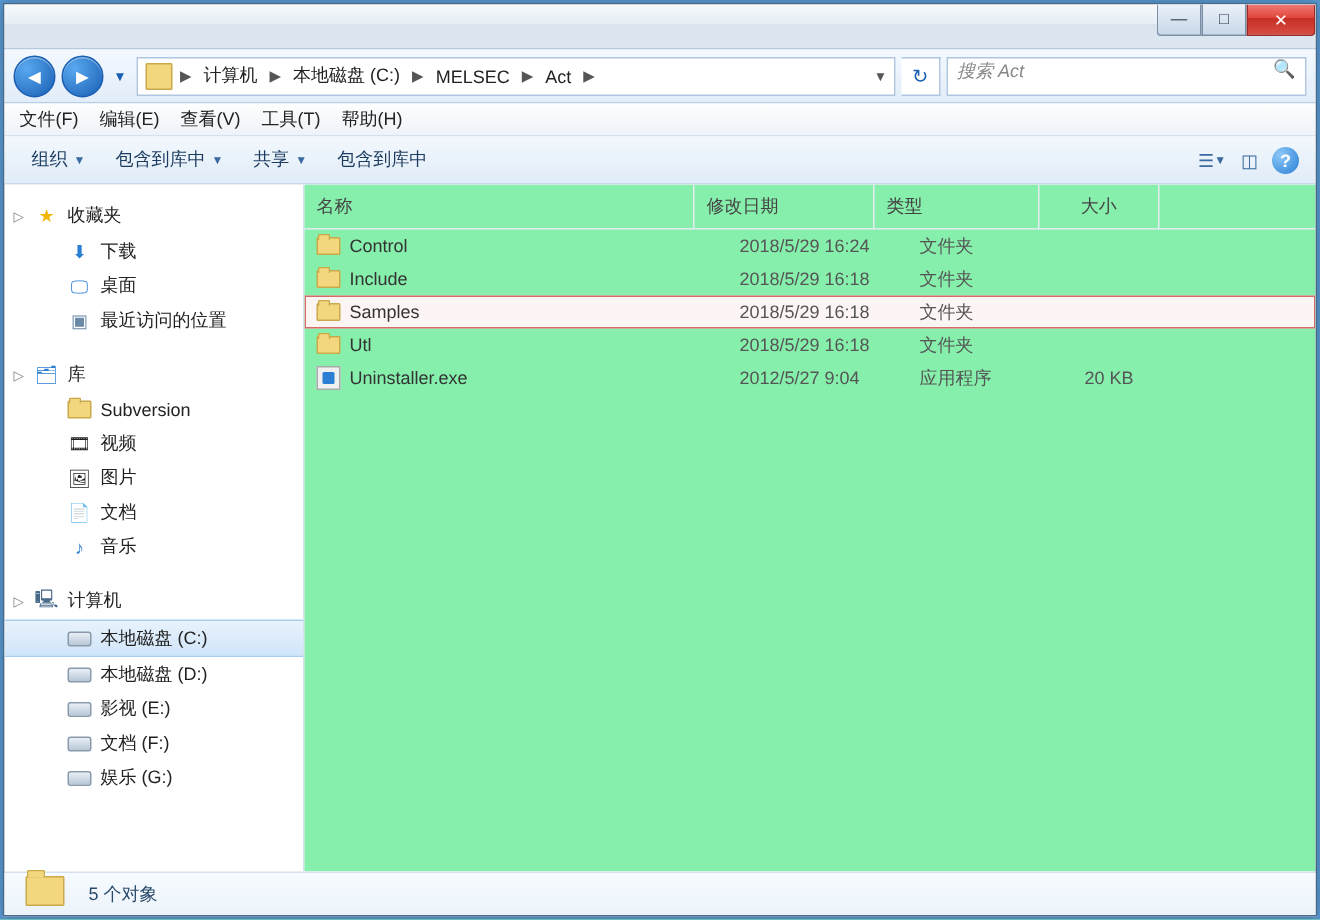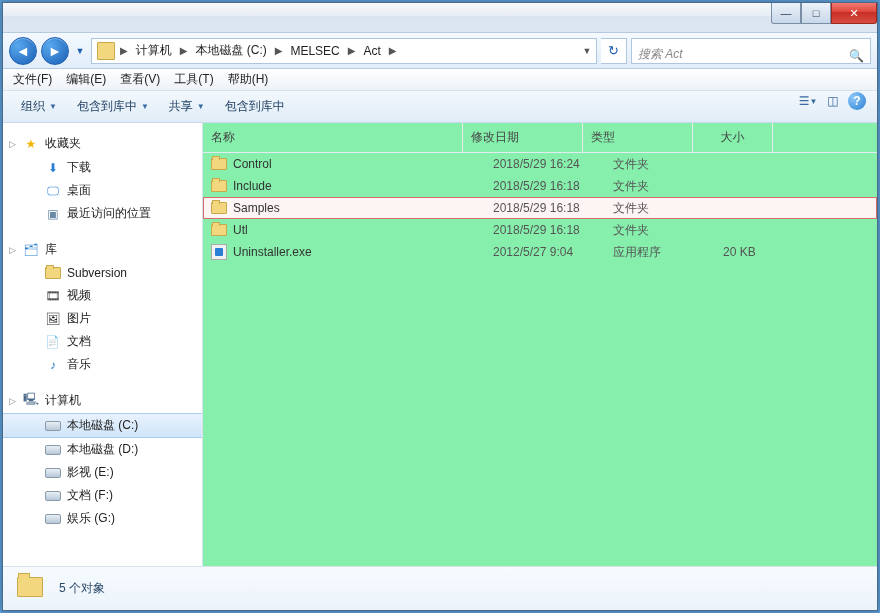--- a/index.html
+++ b/index.html
@@ -18,29 +18,29 @@
 
 .navbar { height: 36px; background: linear-gradient(180deg,#f4f9ff 0%,#e1edf9 100%); display: flex; align-items: center; padding: 0 6px; gap: 4px; border-bottom: 1px solid #b8cde4; }
 .nav-back,.nav-fwd { width: 28px; height: 28px; border-radius: 50%; background: radial-gradient(circle at 30% 30%, #58a8ef, #1a5fb4); border: 1px solid #1a5fb4; display:flex; align-items:center; justify-content:center; color:#fff; font-size:14px; box-shadow: inset 0 1px 0 rgba(255,255,255,.4); cursor:pointer; }
 .nav-dd { width: 14px; height: 28px; display:flex; align-items:center; justify-content:center; color:#1a5fb4; font-size:9px; }
 .addr { flex: 1; height: 26px; border: 1px solid #b0c6df; background: #fff; display:flex; align-items:center; padding-left:2px; }
 .addr-icon { width:18px; height:18px; background:#f3d77f; border:1px solid #c9a94a; border-radius:1px; margin:0 3px; }
 .crumb { padding: 0 6px; font-size:12px; color:#222; cursor:pointer; }
 .crumb-sep { color:#555; font-size:10px; padding: 0 2px; }
 .addr-dd { margin-left:auto; width:18px; display:flex; align-items:center; justify-content:center; color:#555; font-size:9px; }
 .refresh { width:26px; height:26px; border:1px solid #b0c6df; border-left:none; background:#fff; display:flex; align-items:center; justify-content:center; color:#1a5fb4; font-size:13px; cursor:pointer; }
-.search { width: 240px; height:26px; border:1px solid #b0c6df; background:#fff; display:flex; align-items:flex-end; padding:0 6px; font-size:12px; color:#888; font-style:italic; }
+.search { width: 240px; height:26px; border:1px solid #b0c6df; background:#fff; display:flex; align-items:flex-start; padding:0 6px; font-size:12px; color:#888; font-style:italic; }
 .search-icon { margin-left:auto; color:#1a5fb4; font-style:normal; }
 
 
 .menubar { height: 22px; background: linear-gradient(180deg,#fdfefe,#eef3f8); border-bottom:1px solid #d6e1ee; display:flex; align-items:center; padding-left:10px; gap:14px; font-size:12px; color:#222; }
 .menu-item { cursor:pointer; }
 
 
-.toolbar { height: 32px; background: linear-gradient(180deg,#f3f8fd,#e0ecf7); border-bottom:1px solid #c9d9eb; display:flex; padding:0 10px; gap:4px; font-size:12px; color:#1a3a5e; }
+.toolbar { height: 32px; background: linear-gradient(180deg,#f3f8fd,#e0ecf7); border-bottom:1px solid #c9d9eb; display:flex; align-items:center; padding:0 10px; gap:4px; font-size:12px; color:#1a3a5e; }
 .tool-btn { padding:4px 8px; display:flex; align-items:center; gap:4px; cursor:pointer; border-radius:2px; }
 .tool-dd { font-size:8px; color:#3a6aa0; }
 .tool-spacer { flex:1; }
 .tool-icon { width:20px; height:20px; display:flex; align-items:center; justify-content:center; color:#3a6aa0; cursor:pointer; }
 .view-icon { width:22px; }
 .help-icon { width:18px; height:18px; border-radius:50%; background:radial-gradient(circle at 30% 30%,#8cc8f8,#2a7fd4); color:#fff; font-size:12px; font-weight:bold; display:flex; align-items:center; justify-content:center; }
 
 
 .body { flex:1; display:flex; overflow:hidden; }
 .sidebar { width: 200px; border-right:1px solid #d6e1ee; padding:8px 0; overflow-y:auto; font-size:12px; color:#222; background:#fff; }
@@ -75,21 +75,21 @@
 .col-size { width: 80px; text-align:center; }
 .row { display:flex; align-items:center; height:22px; }
 .row > div { padding:0 8px; }
 .row .cell-name { width:260px; display:flex; align-items:center; gap:6px; }
 .row .cell-date { width:120px; color:#555;margin-left:22px; }
 .row .cell-type { width:110px; color:#555; }
 .row .cell-size { width:80px; text-align:left; color:#555; }
 .row.highlighted { outline: 1px solid #d66a6a; outline-offset:-1px; background: #fdf4f4; }
 
 
-.statusbar { height: 44px; border-top:1px solid #d6e1ee; background:linear-gradient(180deg,#f7fbff,#ebf3fa); display:flex; align-items:center; padding:0 14px; gap:14px; font-size:12px; color:#2a4a6a; }
+.statusbar { height: 29px; border-top:1px solid #d6e1ee; background:linear-gradient(180deg,#f7fbff,#ebf3fa); display:flex; align-items:center; padding:0 14px; gap:14px; font-size:12px; color:#2a4a6a; }
 .status-icon { width:28px; height:24px; }
 .status-icon .ic-fold { width:26px; height:20px; }
 .status-icon .ic-fold::before { width:10px; height:4px; top:-5px; }
 </style>
 </head>
 <body>
 
 <div class="window">
 
   <div class="titlebar">

